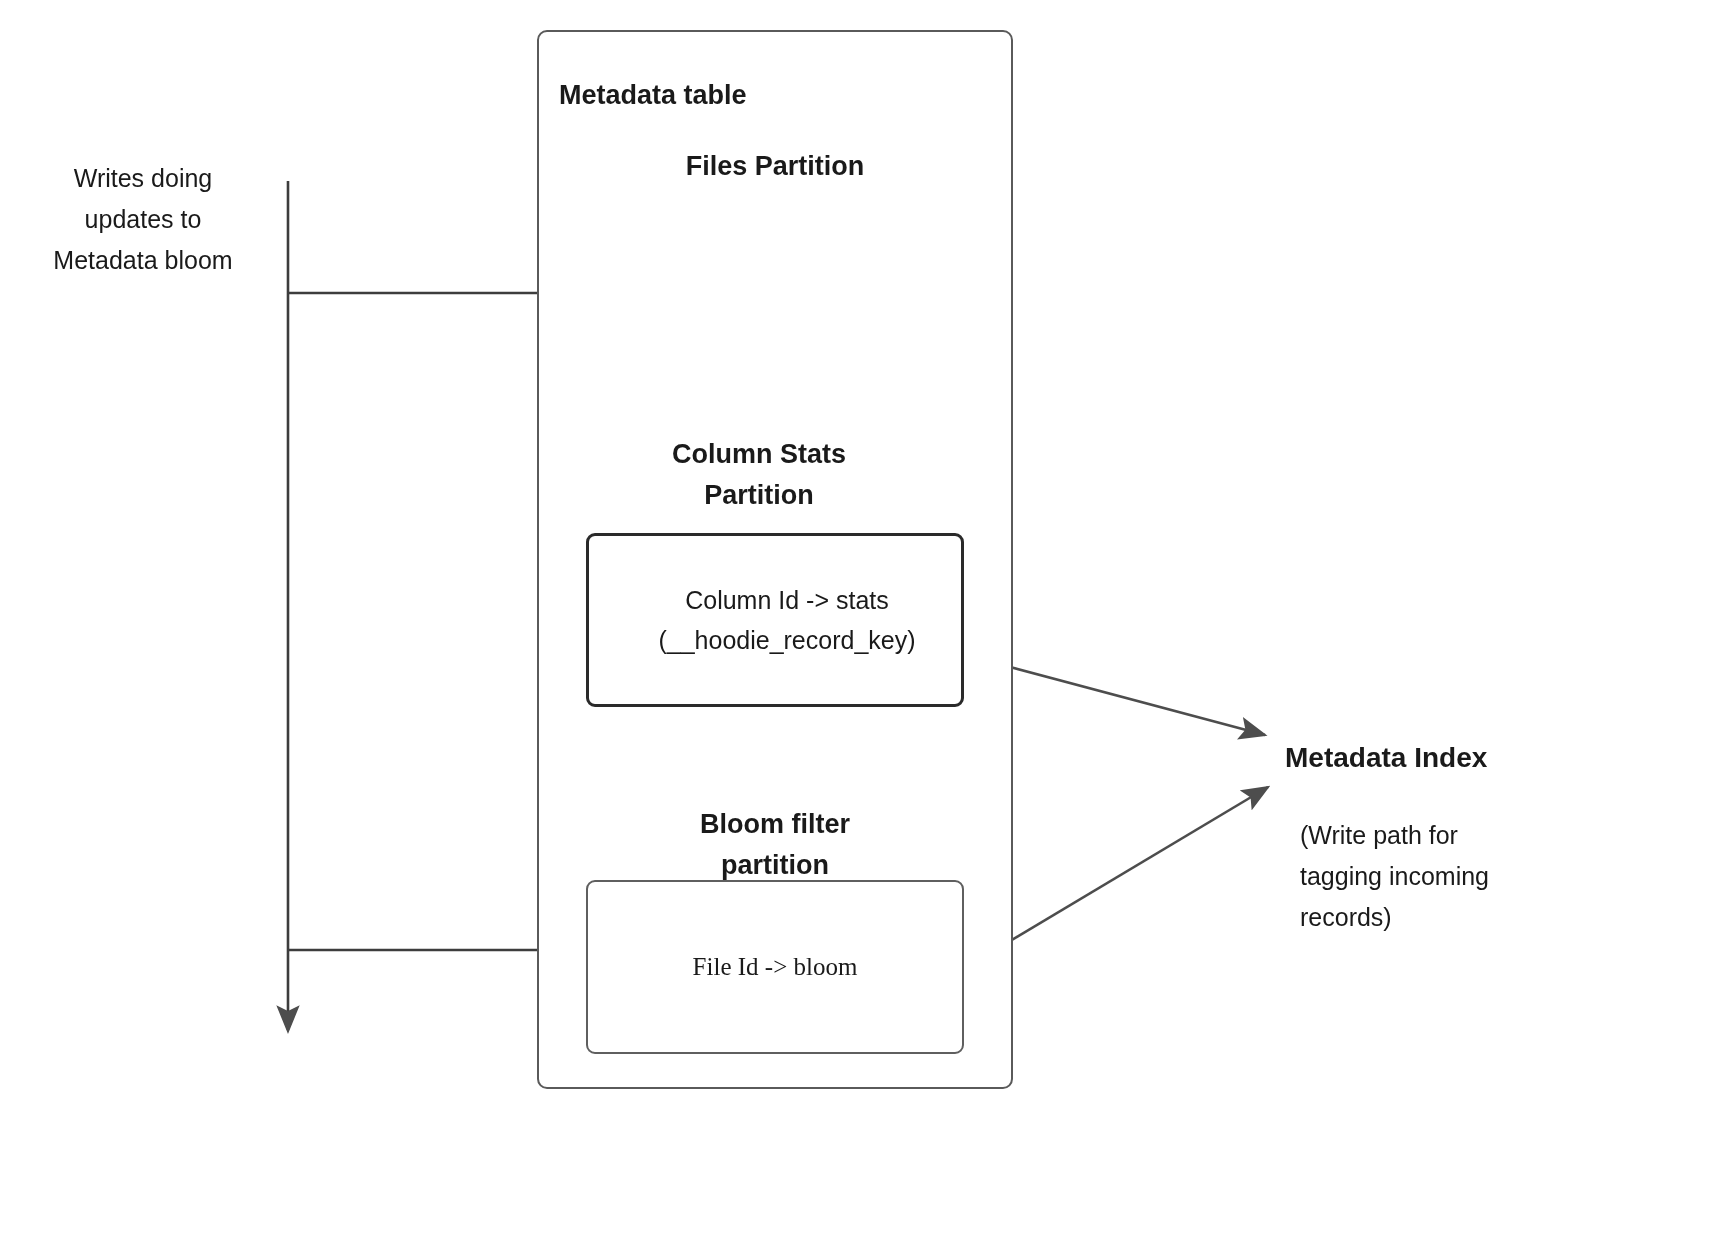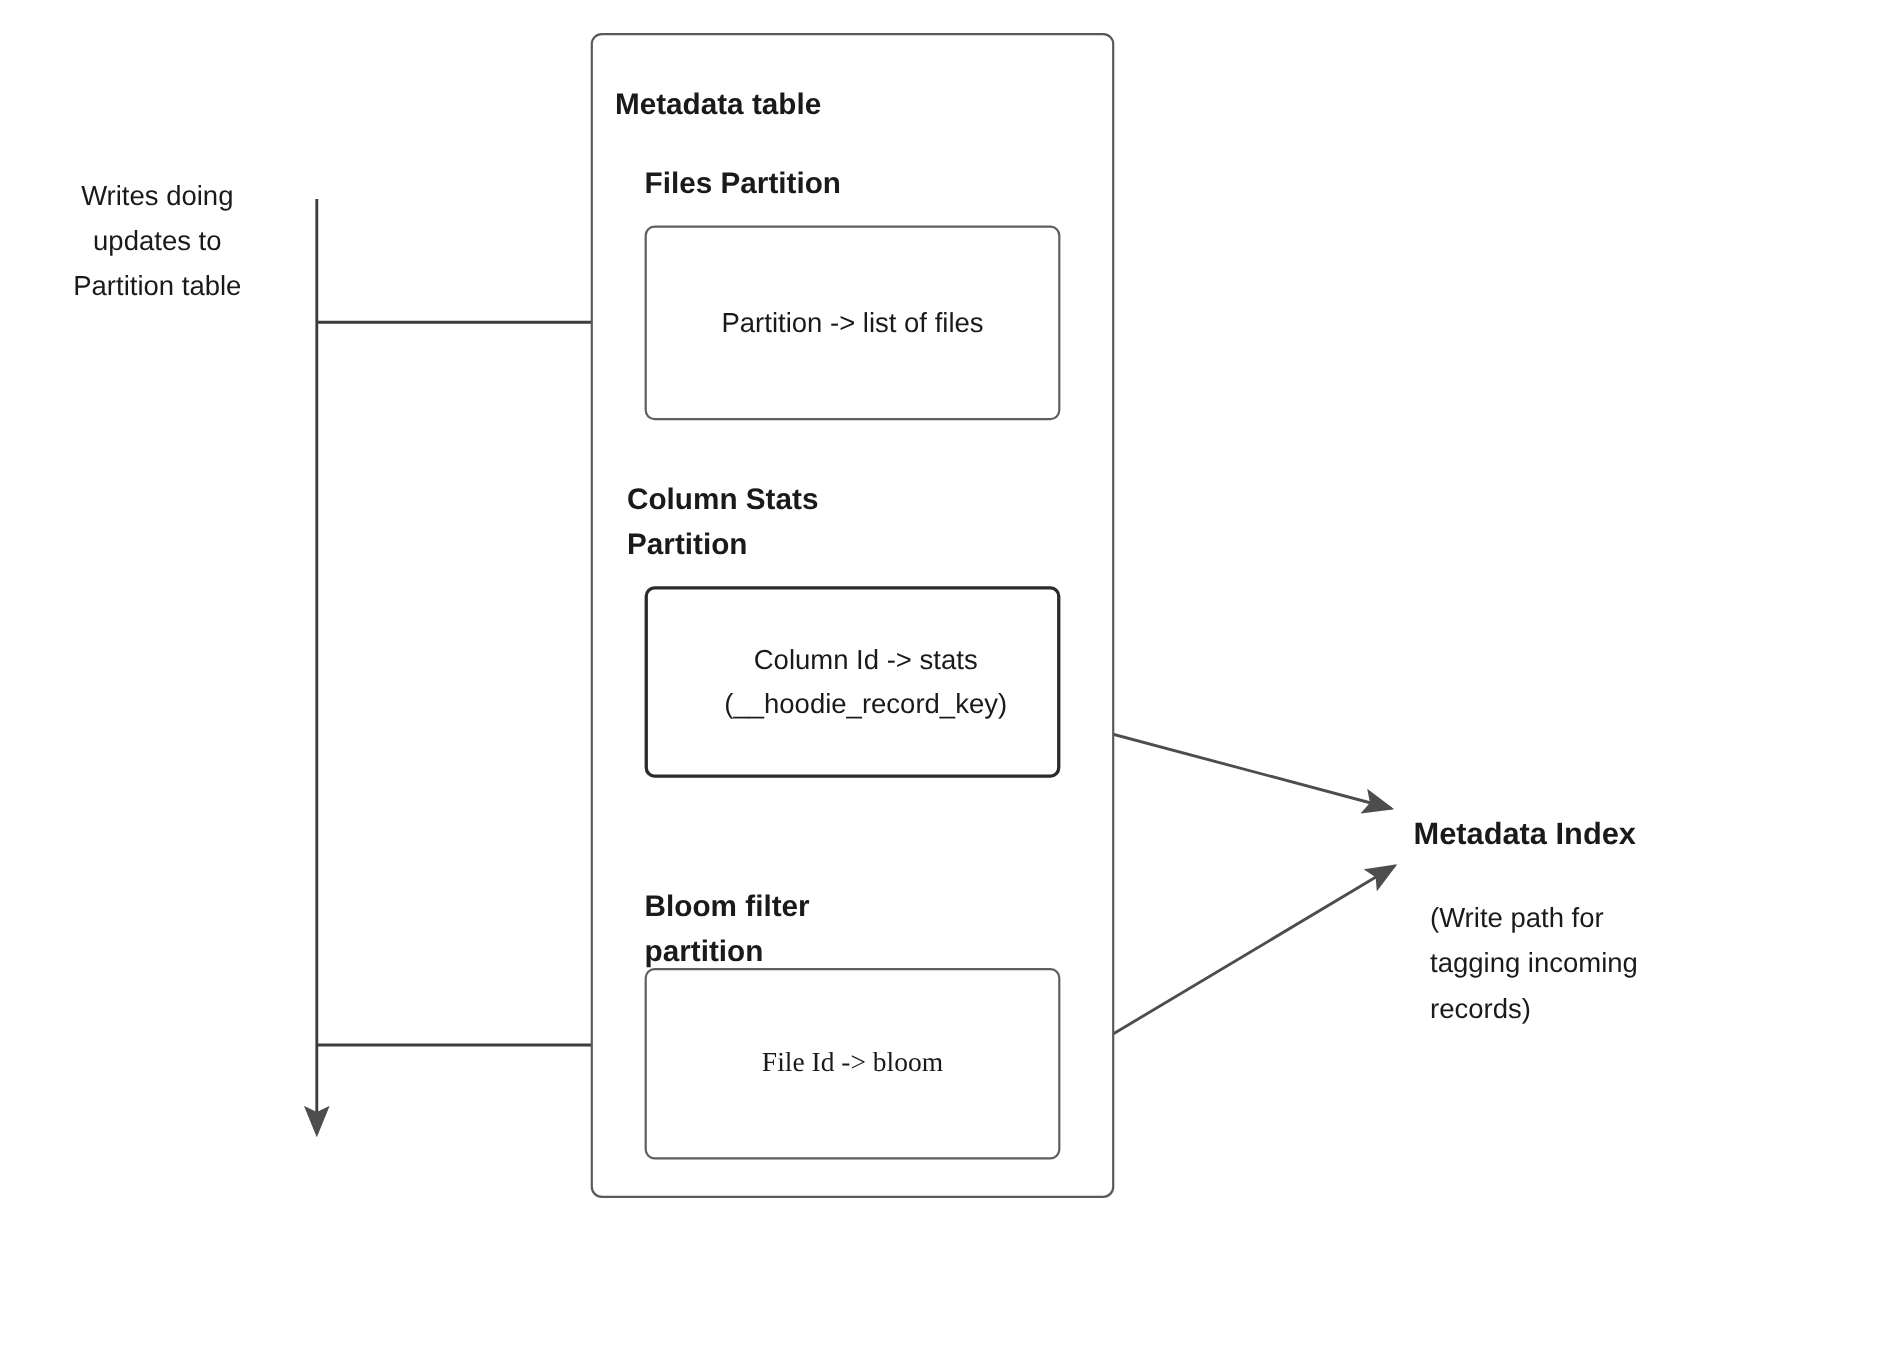--- a/index.html
+++ b/index.html
@@ -55,21 +55,21 @@
 
   .inner-text {
     font-size: 25px;
     line-height: 40px;
     color: #1a1a1a;
     white-space: pre-line;
   }
 
   .label {
     position: absolute;
-    text-align: left;
+    text-align: center;
     color: #1a1a1a;
   }
   .heading {
     font-weight: bold;
     font-size: 27px;
     line-height: 41px;
     white-space: pre-line;
   }
   .outer-title {
     left: 559px;
@@ -136,30 +136,27 @@
 
     <path d="M288,950 L586,950" stroke="#3d3d3d" stroke-width="2.6" fill="none"></path>
 
     <path d="M965,655 L1265,735" stroke="#4d4d4d" stroke-width="2.6" fill="none" marker-end="url(#arrowhead)"></path>
 
     <path d="M965,968 L1268,787" stroke="#4d4d4d" stroke-width="2.6" fill="none" marker-end="url(#arrowhead)"></path>
   </svg>
 
   <div class="side-note">Writes doing
 updates to
-Partition table</div>
+Metadata bloom</div>
 
   <div class="box outer-box"></div>
 
   <div class="label outer-title">Metadata table</div>
 
   <div class="label heading files-title">Files Partition</div>
-  <div class="box inner-box files-box">
-    <span class="inner-text">Partition -&gt; list of files</span>
-  </div>
 
   <div class="label heading colstats-title">Column Stats
 Partition</div>
   <div class="box inner-box emphasis colstats-box">
     <span class="inner-text">Column Id  -&gt; stats
 (__hoodie_record_key)</span>
   </div>
 
   <div class="label heading bloom-title">Bloom filter
 partition</div>

